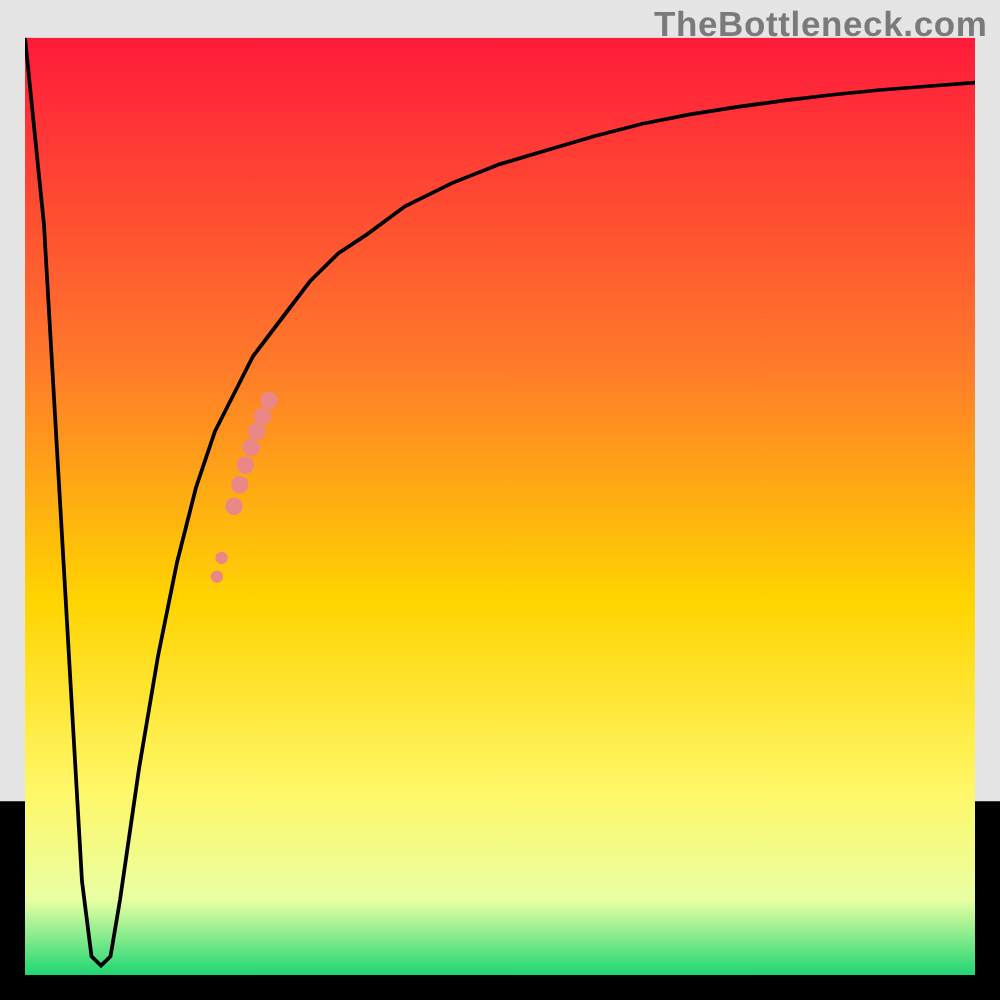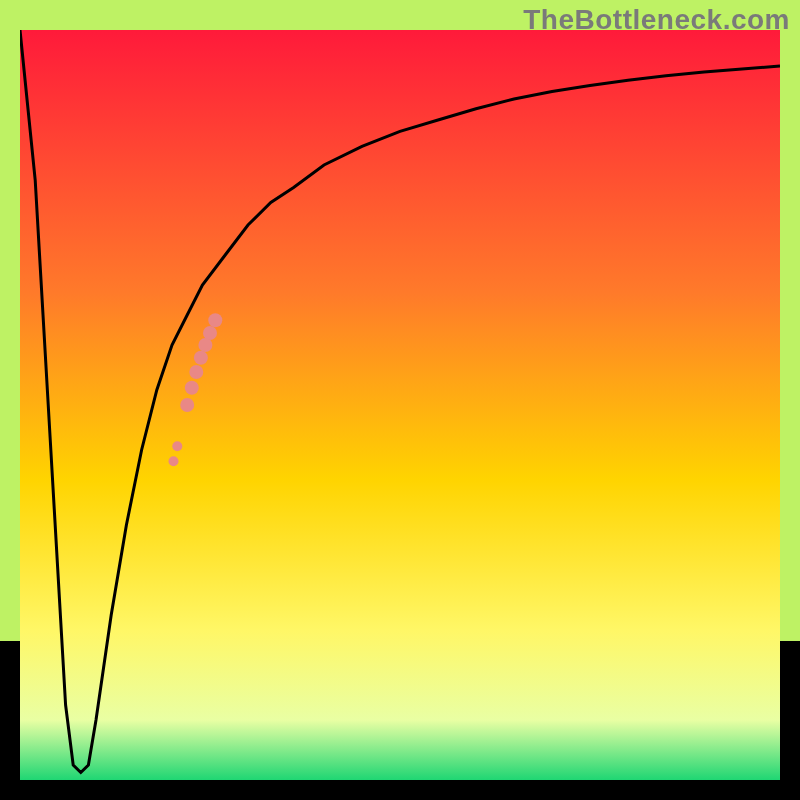--- a/index.html
+++ b/index.html
@@ -8,21 +8,21 @@
     width: 800px;
     height: 800px;
     background: #000;
     font-family: Arial, Helvetica, sans-serif;
     overflow: hidden;
   }
   .frame {
     position: relative;
     width: 800px;
     height: 641px;
-    background: #bef264;
+    background: #e5e5e5;
   }
   .watermark {
     position: absolute;
     top: 4px;
     right: 10px;
     font-size: 28px;
     font-weight: 600;
     color: #7a7a7a;
     letter-spacing: 0.5px;
     z-index: 10;

